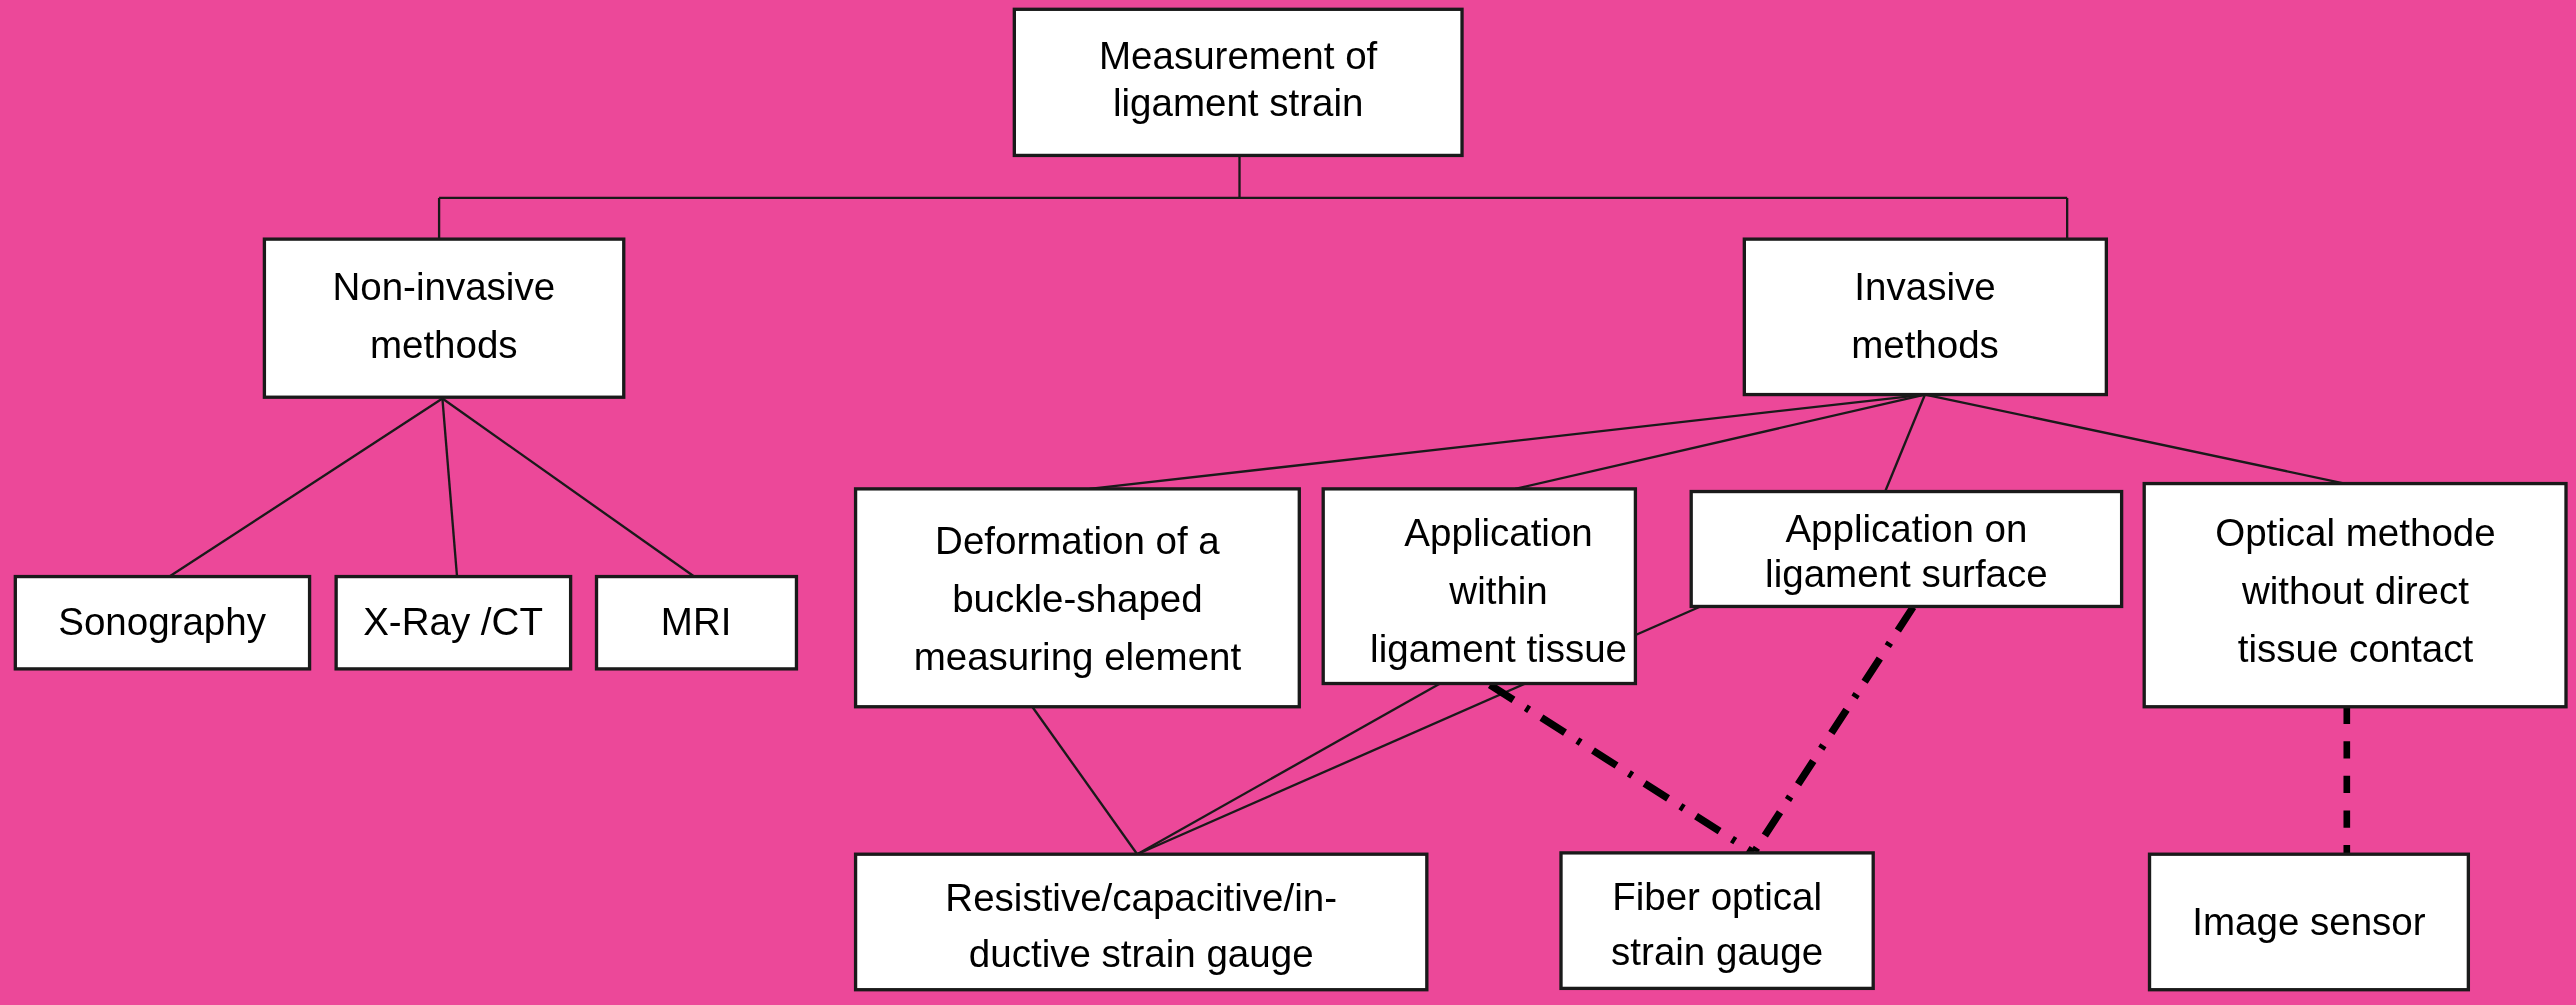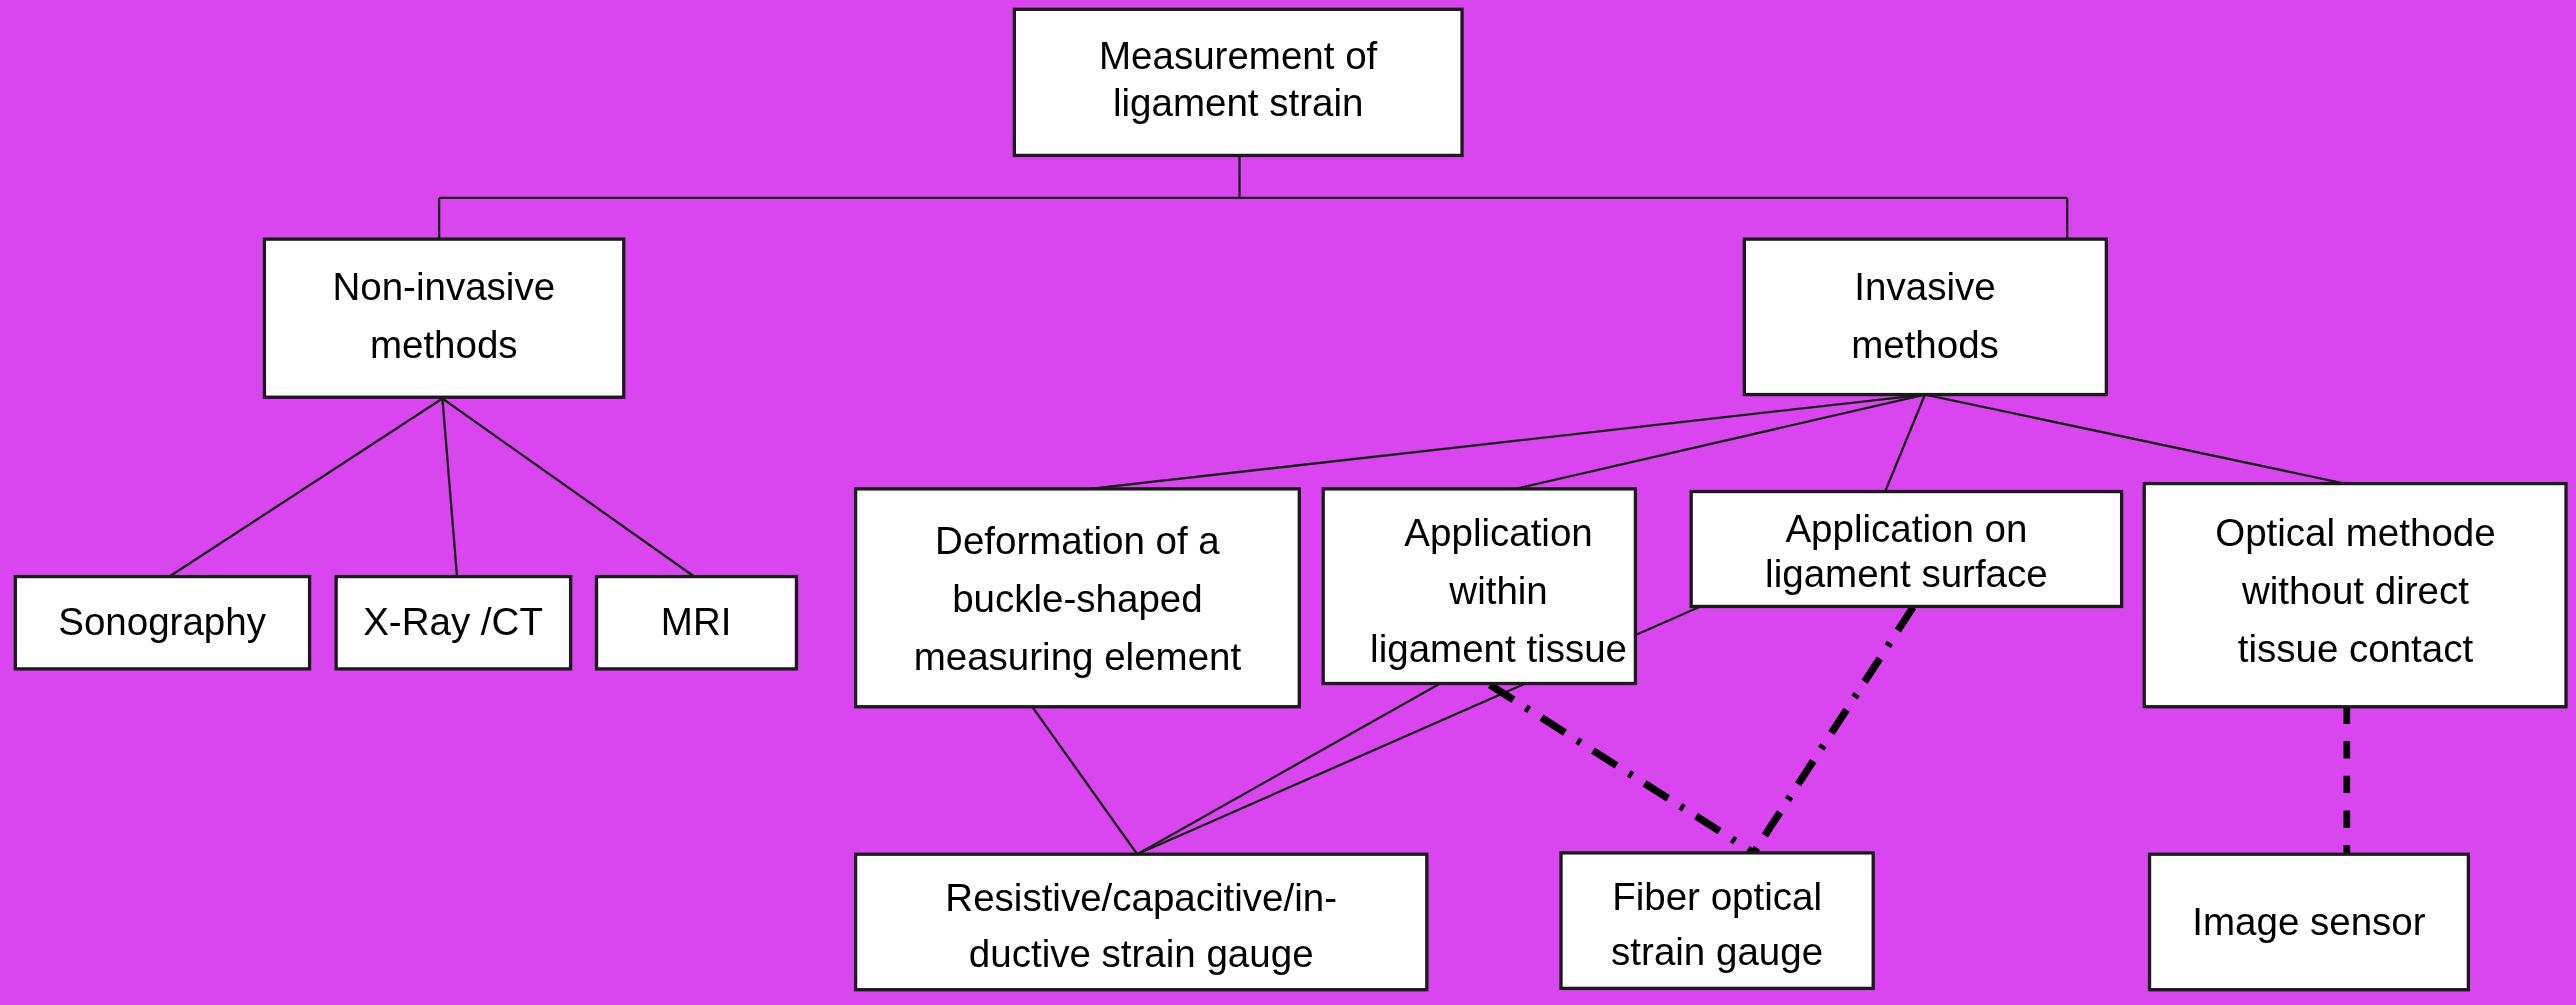--- a/index.html
+++ b/index.html
@@ -10,21 +10,21 @@
   body {
     width: 2576px;
     height: 1005px;
     overflow: hidden;
     font-family: "Liberation Sans", sans-serif;
   }
   #diagram-root {
     position: relative;
     width: 2576px;
     height: 1005px;
-    background: #d946ef;
+    background: #ec4899;
   }
   svg#diagram-svg {
     position: absolute;
     left: 0;
     top: 0;
     width: 2576px;
     height: 1005px;
     display: block;
   }
   .node-box {

